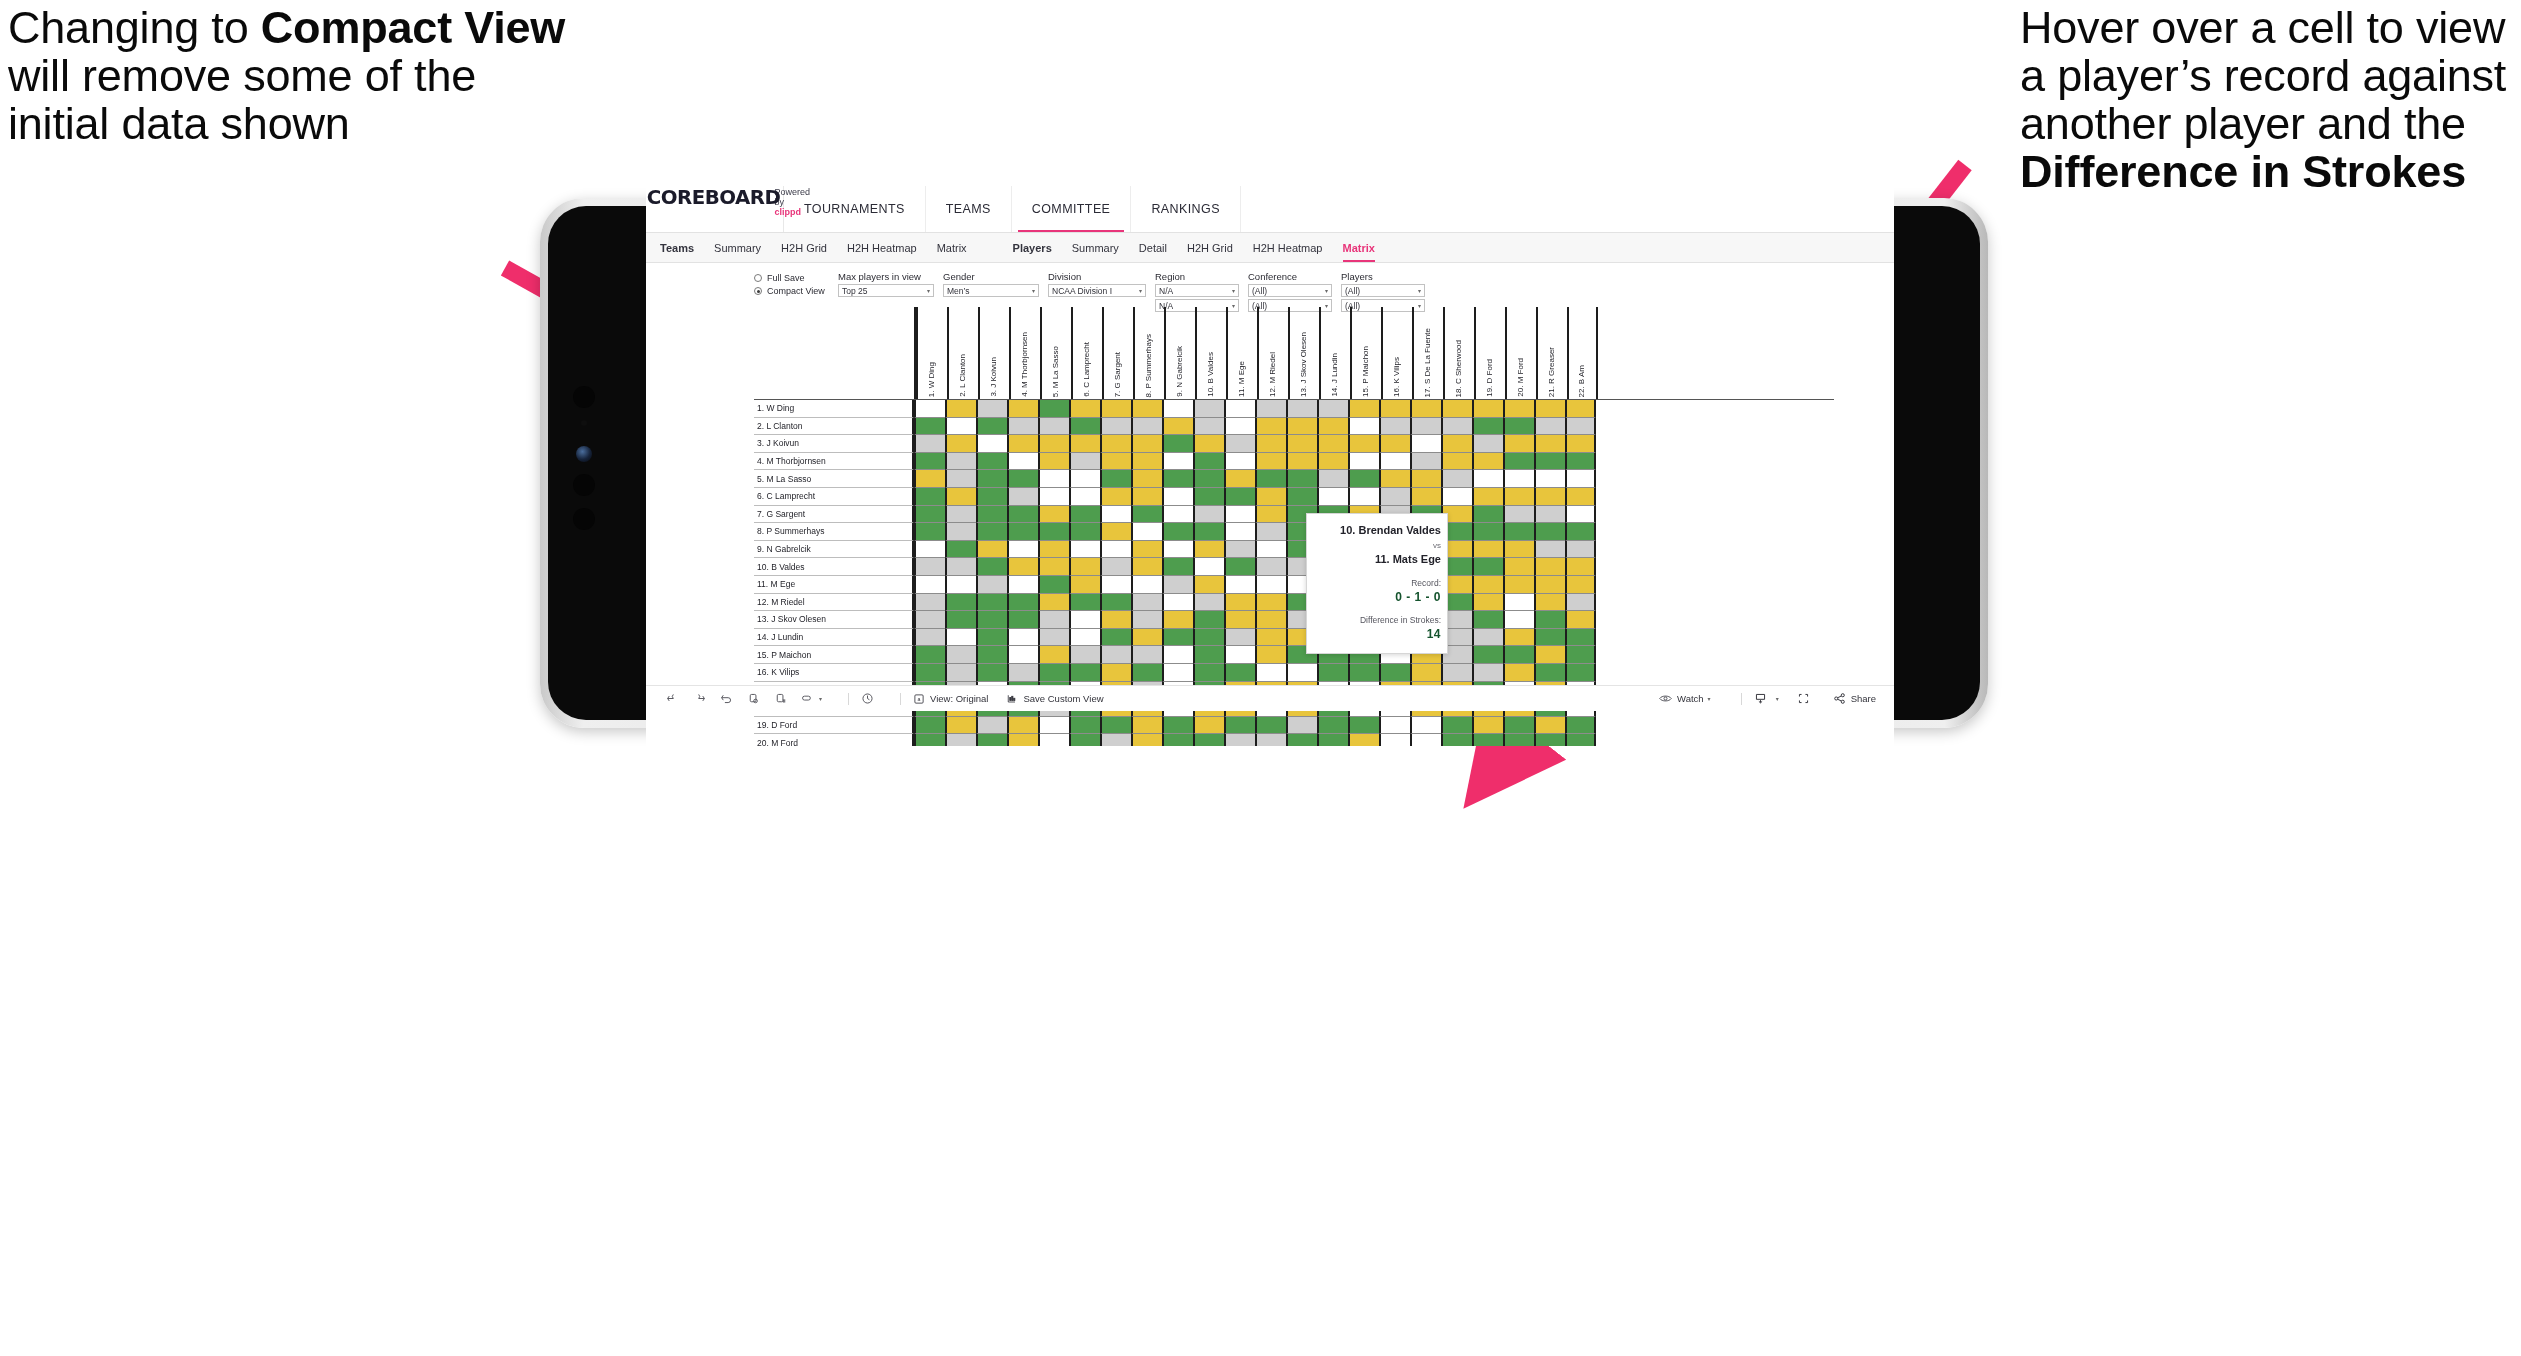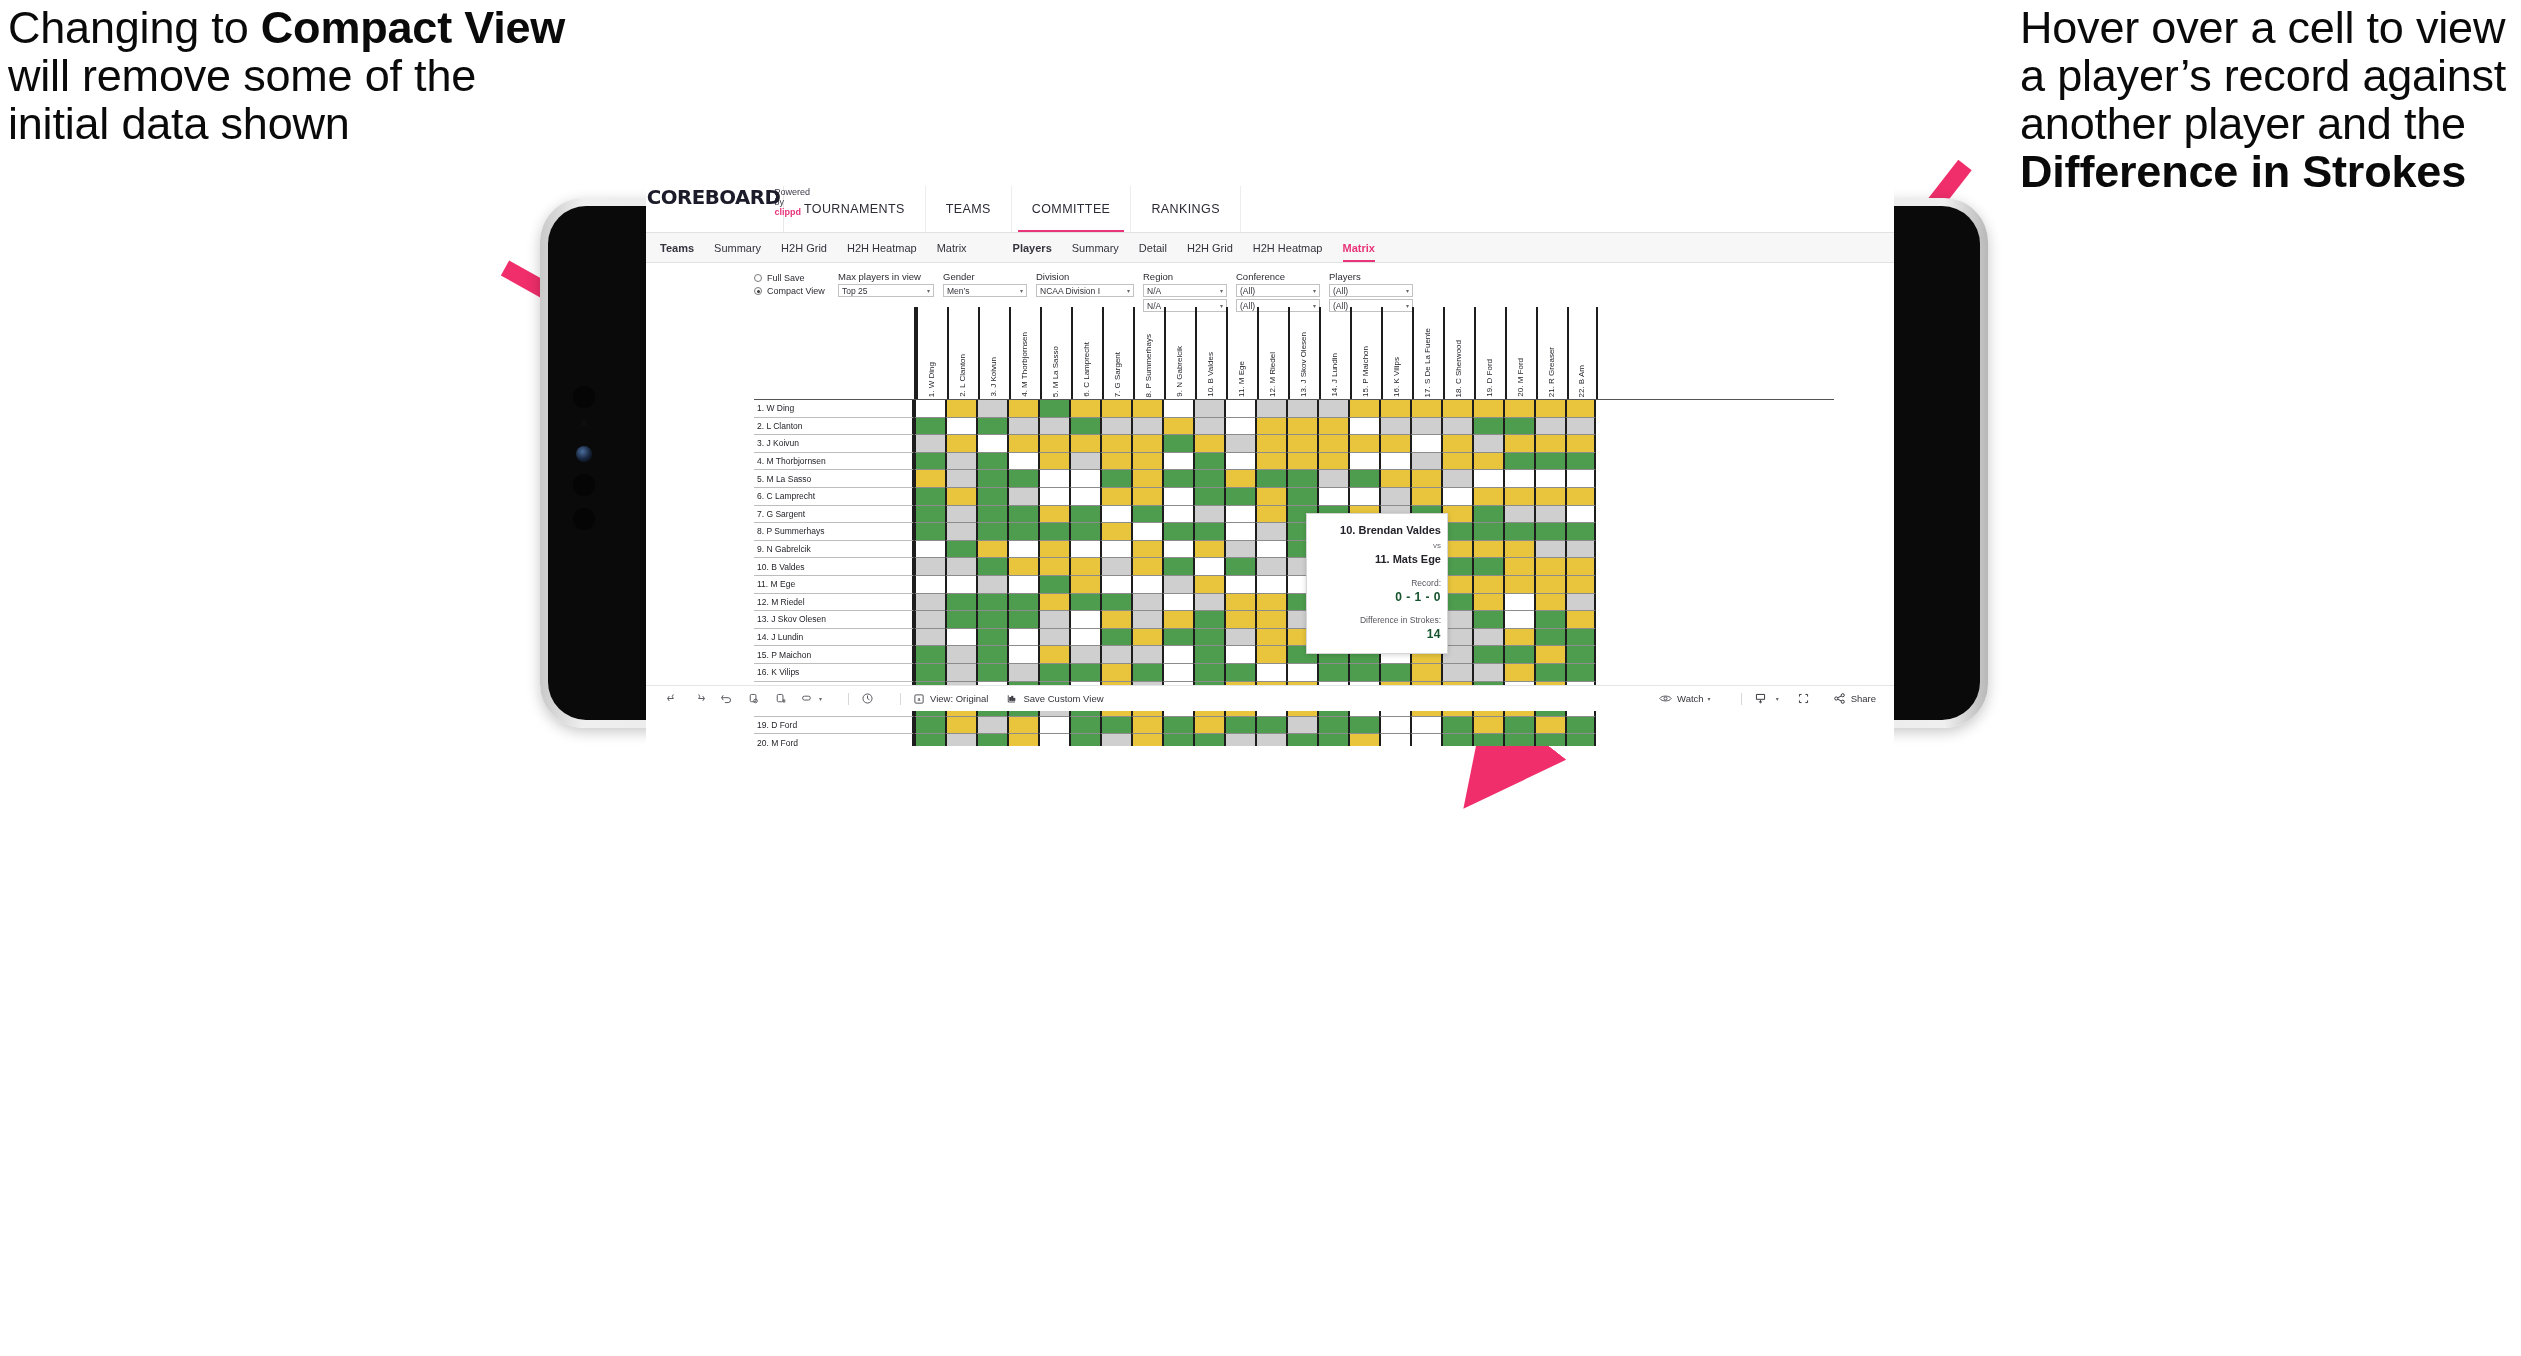--- a/index.html
+++ b/index.html
@@ -110,21 +110,21 @@
   }
   .fgroup{margin-right:9px;}
   .flabel{font-size:9.5px;color:#2b2b33;margin-bottom:2px;}
   .fselect{
     height:13px;border:1px solid #c2c2c2;background:#fff;
     display:flex;align-items:center;justify-content:space-between;
     font-size:8.5px;color:#32323a;padding:0 3px;box-sizing:border-box;margin-bottom:2px;
   }
   .fselect .cap{white-space:nowrap;overflow:hidden;}
   .caret{font-size:6px;color:#6a6a6a;margin-left:4px;}
-  .w-max{width:96px;} .w-gen{width:84px;} .w-div{width:98px;}
+  .w-max{width:96px;} .w-gen{width:96px;} .w-div{width:98px;}
   .w-reg{width:84px;} .w-con{width:84px;} .w-ply{width:84px;}
 
   
   #matrix-wrap{position:relative;margin-left:108px;margin-top:2px;width:1080px;}
   #colhead{display:flex;height:92px;border-bottom:1px solid #555;}
   #colhead .corner{width:160px;flex:none;border-right:2px solid #1d1d1d;}
   .chcell{
     width:31px;flex:none;border-left:2px solid #1d1d1d;
     display:flex;align-items:flex-end;justify-content:center;
     padding-bottom:2px;box-sizing:border-box;overflow:hidden;

